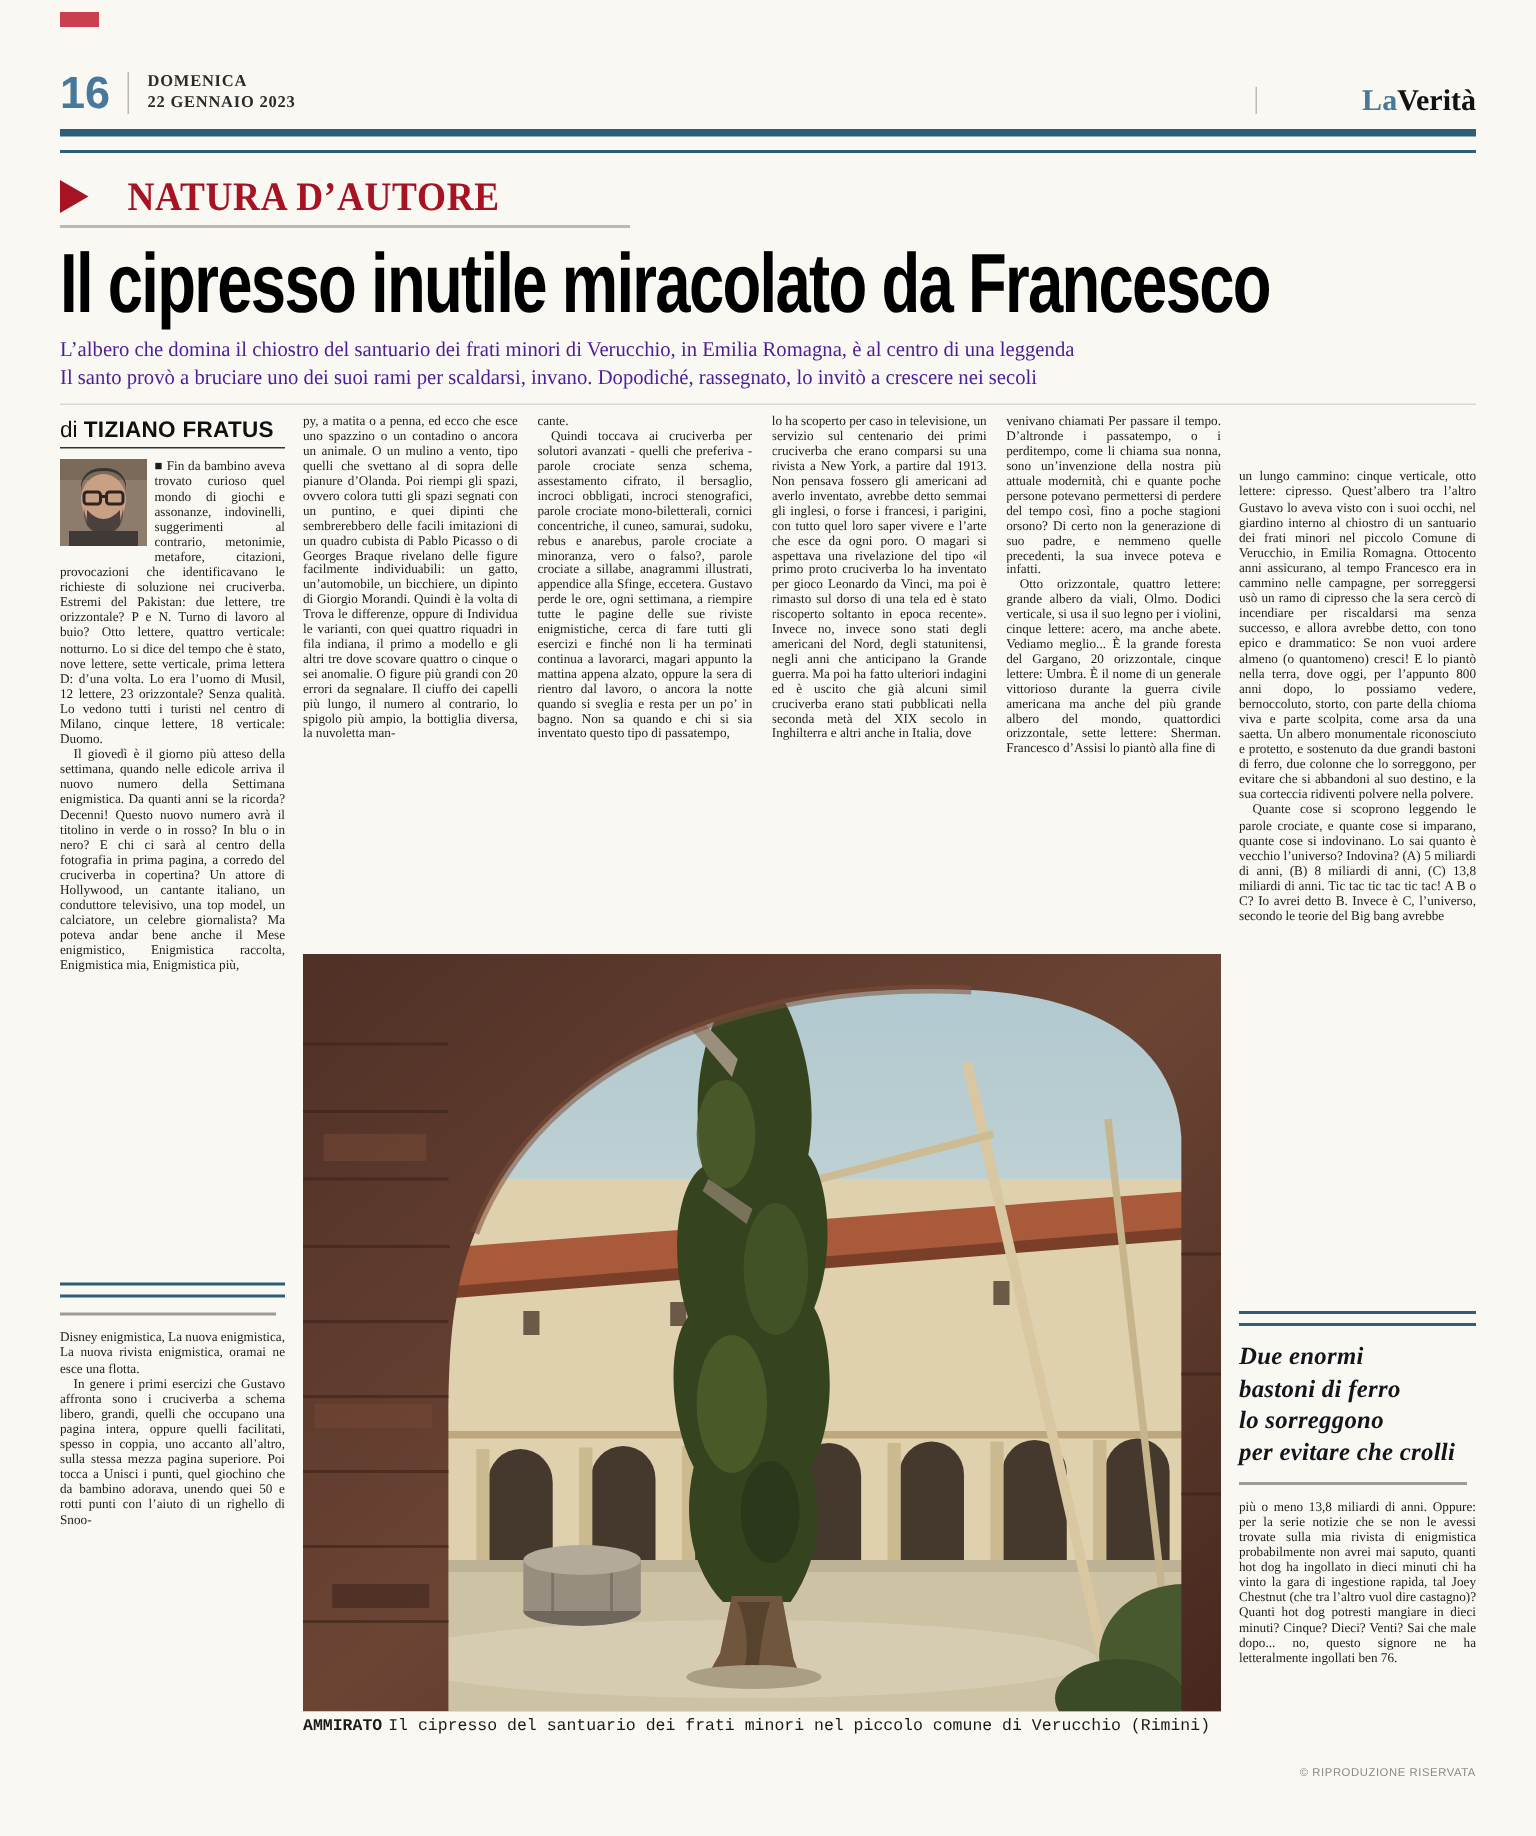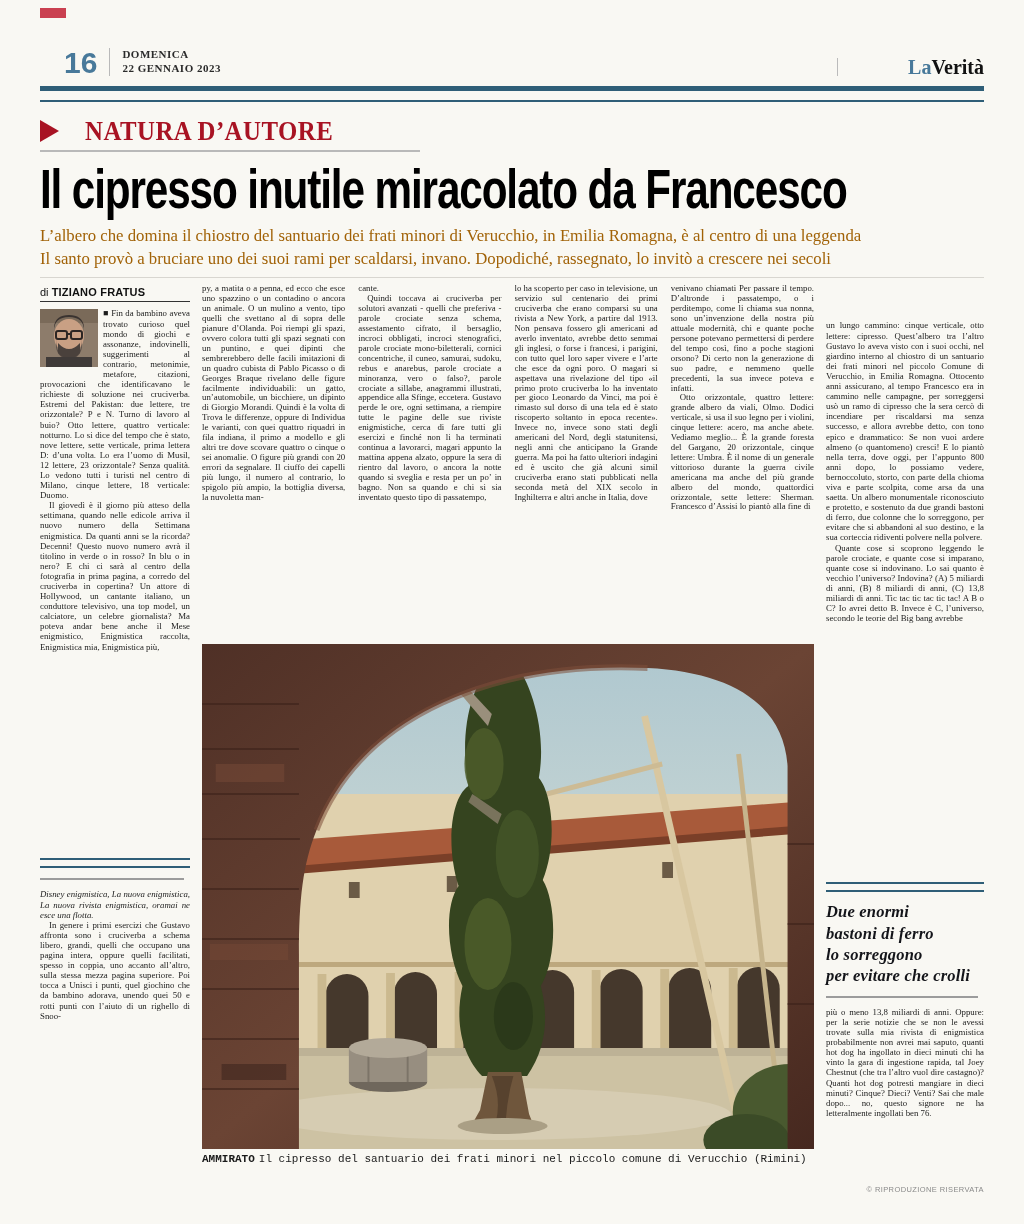--- a/index.html
+++ b/index.html
@@ -3,64 +3,64 @@
 <meta charset="utf-8">
 <style>
   html,body{margin:0;padding:0;}
   body{width:1024px;height:1224px;background:#f9f8f3;color:#1c1c1c;
        font-family:"Liberation Serif",serif;overflow:hidden;position:relative;}
   .page{padding:0 40px;position:relative;}
 
   
   .corner-mark{position:absolute;left:40px;top:8px;width:26px;height:10px;background:#c22033;opacity:.85;}
   .masthead{display:flex;align-items:flex-end;padding-top:48px;padding-bottom:8px;position:relative;}
-  .pagenum{font-family:"Liberation Sans",sans-serif;font-weight:bold;font-size:30px;color:#48799a;line-height:.9;margin-left:24px;}
+  .pagenum{font-family:"Liberation Sans",sans-serif;font-weight:bold;font-size:30px;color:#48799a;line-height:.9;}
   .vr{width:1px;background:#b9b9b9;align-self:stretch;margin:0 12px;}
   .dateblock{font-family:"Liberation Serif",serif;font-size:11px;font-weight:bold;color:#2b2b2b;
              letter-spacing:.5px;line-height:1.25;text-transform:uppercase;}
   .spacer{flex:1;}
   .logo{font-family:"Liberation Serif",serif;font-weight:bold;font-size:20px;line-height:.9;
         border-left:1px solid #bbb;padding-left:70px;}
   .logo .la{color:#48799a;} .logo .ve{color:#121212;}
   .rule-double{height:9px;border-top:5px solid #2f5e77;border-bottom:2px solid #2f5e77;margin-top:2px;}
 
   
   .section-row{display:flex;align-items:center;margin-top:14px;gap:26px;}
   .tri{width:0;height:0;border-top:11px solid transparent;border-bottom:11px solid transparent;
        border-left:19px solid #a81323;}
   .section-label{font-family:"Liberation Serif",serif;font-weight:bold;font-size:27px;color:#a81323;
                  letter-spacing:.5px;transform:scaleX(.92);transform-origin:0 50%;white-space:nowrap;}
   .section-rule{width:380px;height:2px;background:#b9b9b9;margin-top:3px;}
   .headline{margin:8px 0 0 0;font-family:"Liberation Sans",sans-serif;font-weight:800;font-size:56px;
             line-height:1.02;color:#000;white-space:nowrap;transform:scaleX(.755);transform-origin:0 50%;
             letter-spacing:-1.5px;}
-  .deck{margin-top:8px;font-size:17px;line-height:1.35;color:#a16207;}
+  .deck{margin-top:8px;font-size:14px;line-height:1.35;color:#4c1d95;}
   .deck div{white-space:nowrap;transform:scaleX(.985);transform-origin:0 50%;}
   .deck-rule{height:1px;background:#d8d6d0;margin-top:7px;}
 
   
   .content{display:flex;gap:12px;margin-top:6px;}
   .col-left{width:150px;flex:0 0 150px;}
   .col-right{width:158px;flex:0 0 158px;margin-top:36px;}
   .col-mid{flex:1;min-width:0;}
 
-  .byline{font-family:"Liberation Sans",sans-serif;font-size:11px;color:#111;padding:2px 0 3px 0;}
+  .byline{font-family:"Liberation Sans",sans-serif;font-size:15px;color:#111;padding:2px 0 3px 0;}
   .byline b{letter-spacing:.2px;}
   .byline-rule{height:1px;background:#333;margin-bottom:6px;}
 
   .body-text{font-size:8.8px;line-height:10.1px;text-align:justify;overflow:hidden;
              -webkit-hyphens:auto;hyphens:auto;}
   .body-text p{margin:0;}
   .body-text p + p{text-indent:9px;}
   .noindent{text-indent:0 !important;}
   .blk-left1{height:540px;}
   .blk-right1{height:552px;}
   .blk-left2{height:208px;}
   .blk-right2{height:170px;}
-  .italic-lead{font-style:italic;}
+  .italic-lead{}
 
   .avatar{float:left;width:58px;height:58px;margin:1px 5px 2px 0;background:#8d7c6b;}
   .avatar svg{display:block;}
 
   .q-rule{height:6px;border-top:2px solid #2f5e77;border-bottom:2px solid #2f5e77;margin:10px 0 9px 0;}
   .pullquote{font-style:italic;font-weight:bold;font-size:16.5px;line-height:1.28;color:#14151a;
              letter-spacing:.2px;}
   .q-under{height:2px;background:#9c9c9c;margin:10px 0 9px 0;width:96%;}
 
   .copyright{margin-top:8px;text-align:right;font-family:"Liberation Sans",sans-serif;

